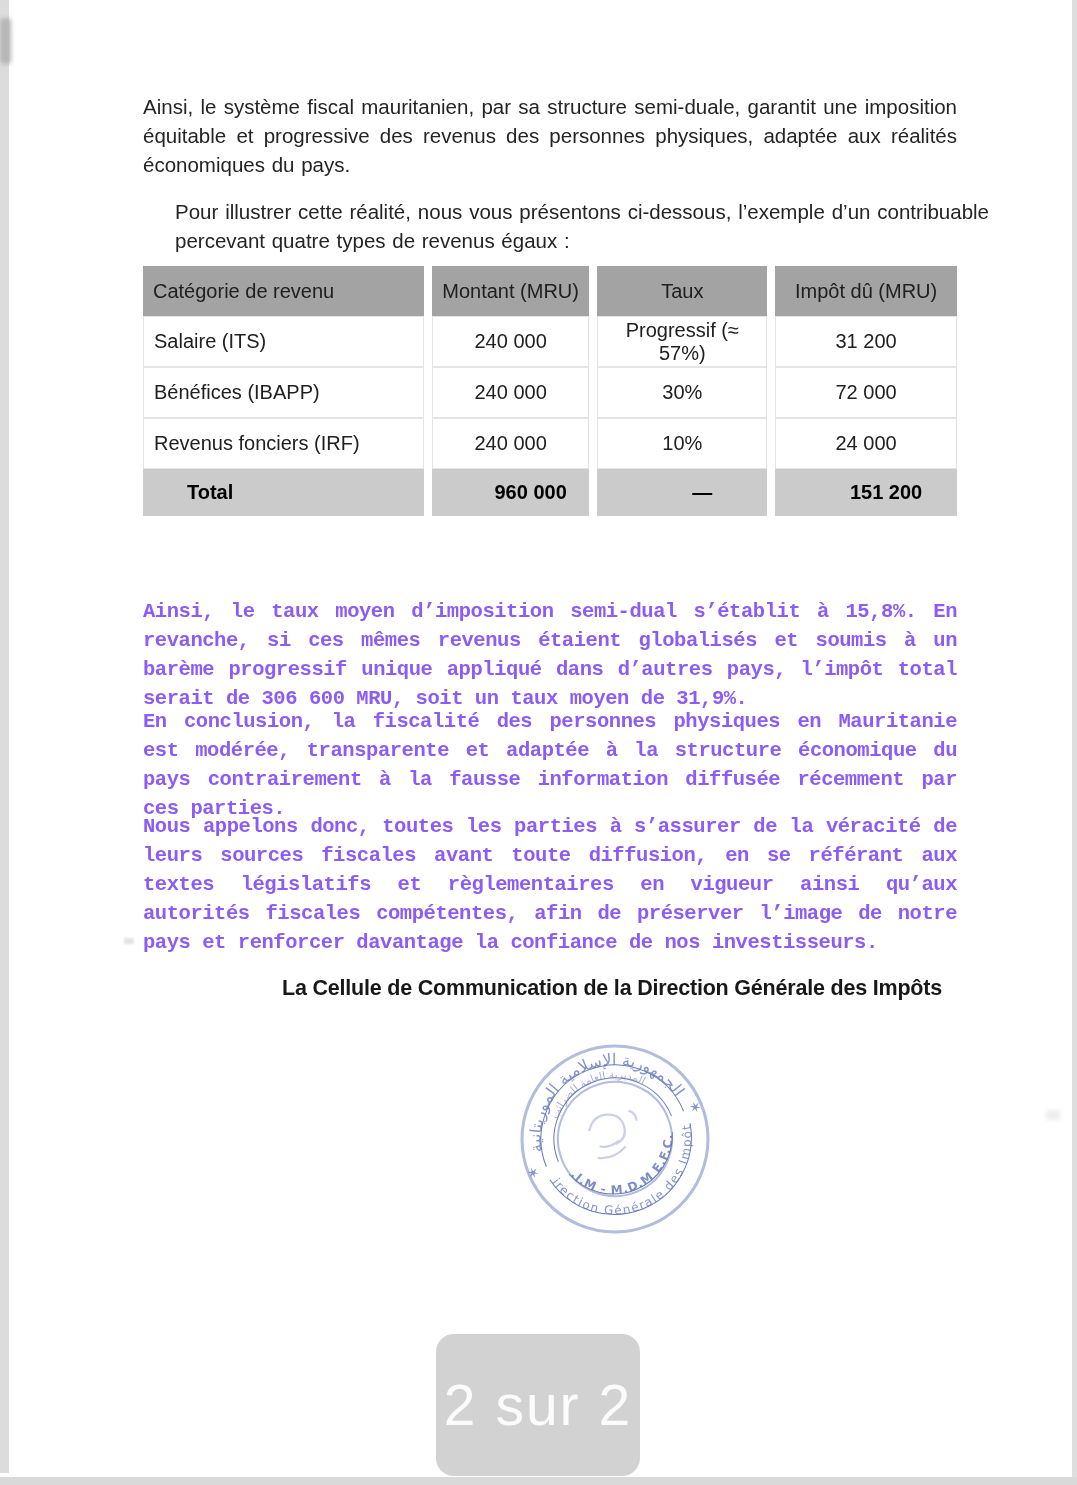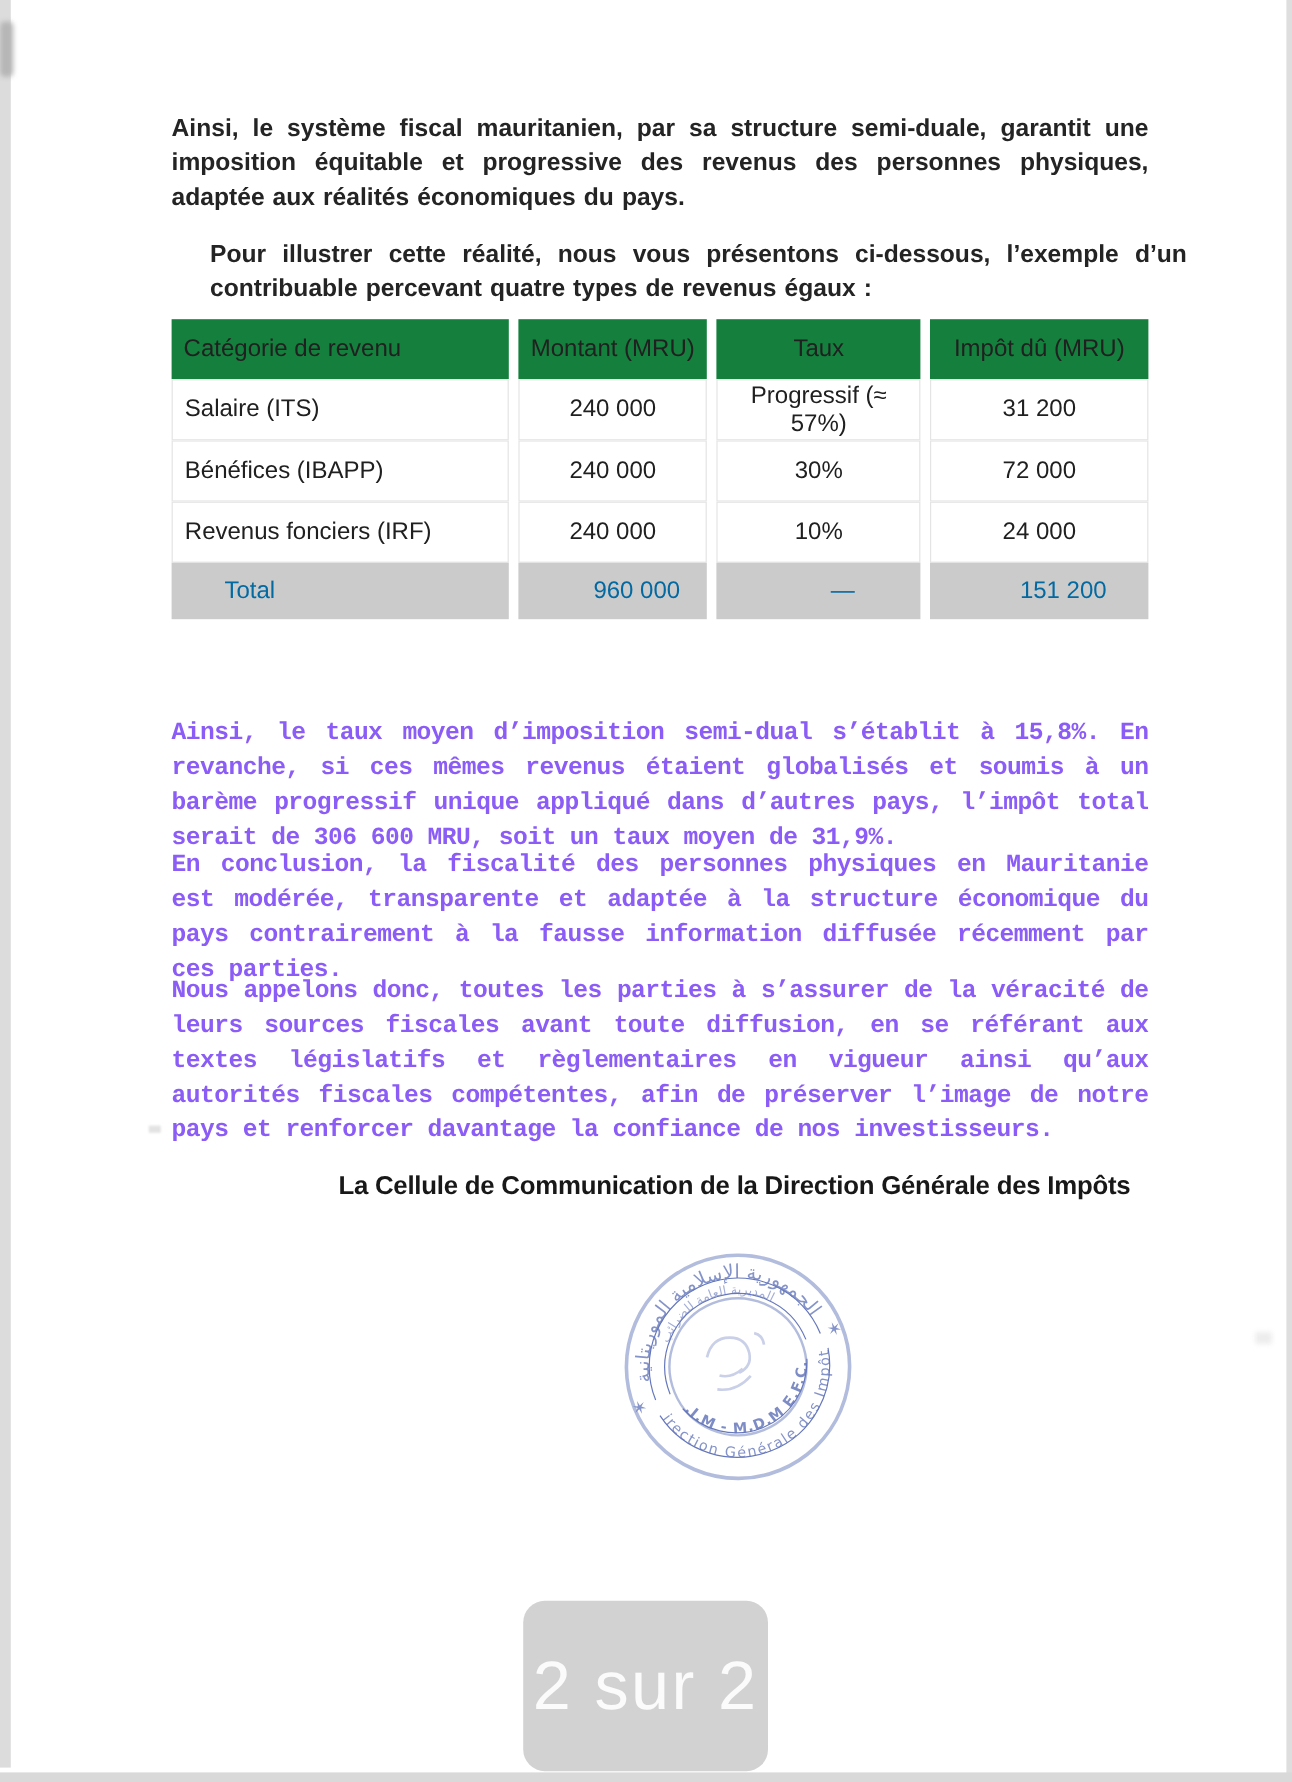--- a/index.html
+++ b/index.html
@@ -12,42 +12,41 @@
   .edge-left-dark{position:absolute;left:0;top:18px;width:11px;height:46px;background:#b6b6b6;filter:blur(2px);border-radius:4px;}
   .edge-right{position:absolute;right:0;top:0;width:5px;height:1485px;background:#dedede;}
   .edge-bottom{position:absolute;left:0;bottom:0;width:1077px;height:8px;background:#d9d9d9;}
   .smudge-right-mid{position:absolute;left:1046px;top:1110px;width:14px;height:10px;background:#ededed;filter:blur(2px);}
   .smudge-sig{position:absolute;left:124px;top:938px;width:10px;height:6px;background:#e3e3e3;filter:blur(1px);}
 
   .para{
     position:absolute;left:143px;width:814px;margin:0;
     font-size:20.5px;line-height:29px;text-align:justify;color:#242424;
     word-spacing:1px;
-    font-weight:bold;
   }
   .para.bold{font-weight:bold;color:#8b5cf6;letter-spacing:-0.45px;word-spacing:0;font-family:Liberation Mono, monospace;}
   .p1{top:92px;} .p2{top:197px;margin-left:32px;} .p3{top:597px;} .p4{top:707px;} .p5{top:812px;}
 
   table.tax{
     position:absolute;left:135px;top:266px;width:830px;
     border-collapse:separate;border-spacing:8px 0;
     font-size:20px;color:#202020;table-layout:fixed;
   }
   .tax th{
-    background:#15803d;font-weight:normal;height:50px;
+    background:#a3a3a3;font-weight:normal;height:50px;
     text-align:center;padding:0 4px;
   }
   .tax th.c1{text-align:left;padding-left:10px;}
   .tax td{
     background:#ffffff;height:49px;text-align:center;padding:0 4px;
     border:1px solid #e4e4e4;
   }
   .tax td.c1{text-align:left;padding-left:10px;margin-left:41px;}
   .tax tr.total td{
-    background:#cbcbcb;font-weight:normal;border:none;height:47px;color:#0369a1;padding-left:44px;
+    background:#cbcbcb;font-weight:bold;border:none;height:47px;color:#000000;padding-left:44px;
   }
   .col1{width:278px;} .col2{width:156px;} .col3{width:168px;} .col4{width:180px;}
 
   .signature{
     position:absolute;left:205px;top:976px;width:814px;margin:0;
     text-align:center;font-size:21.5px;font-weight:bold;color:#181818;
     letter-spacing:-0.2px;
   }
 
   .stamp{

